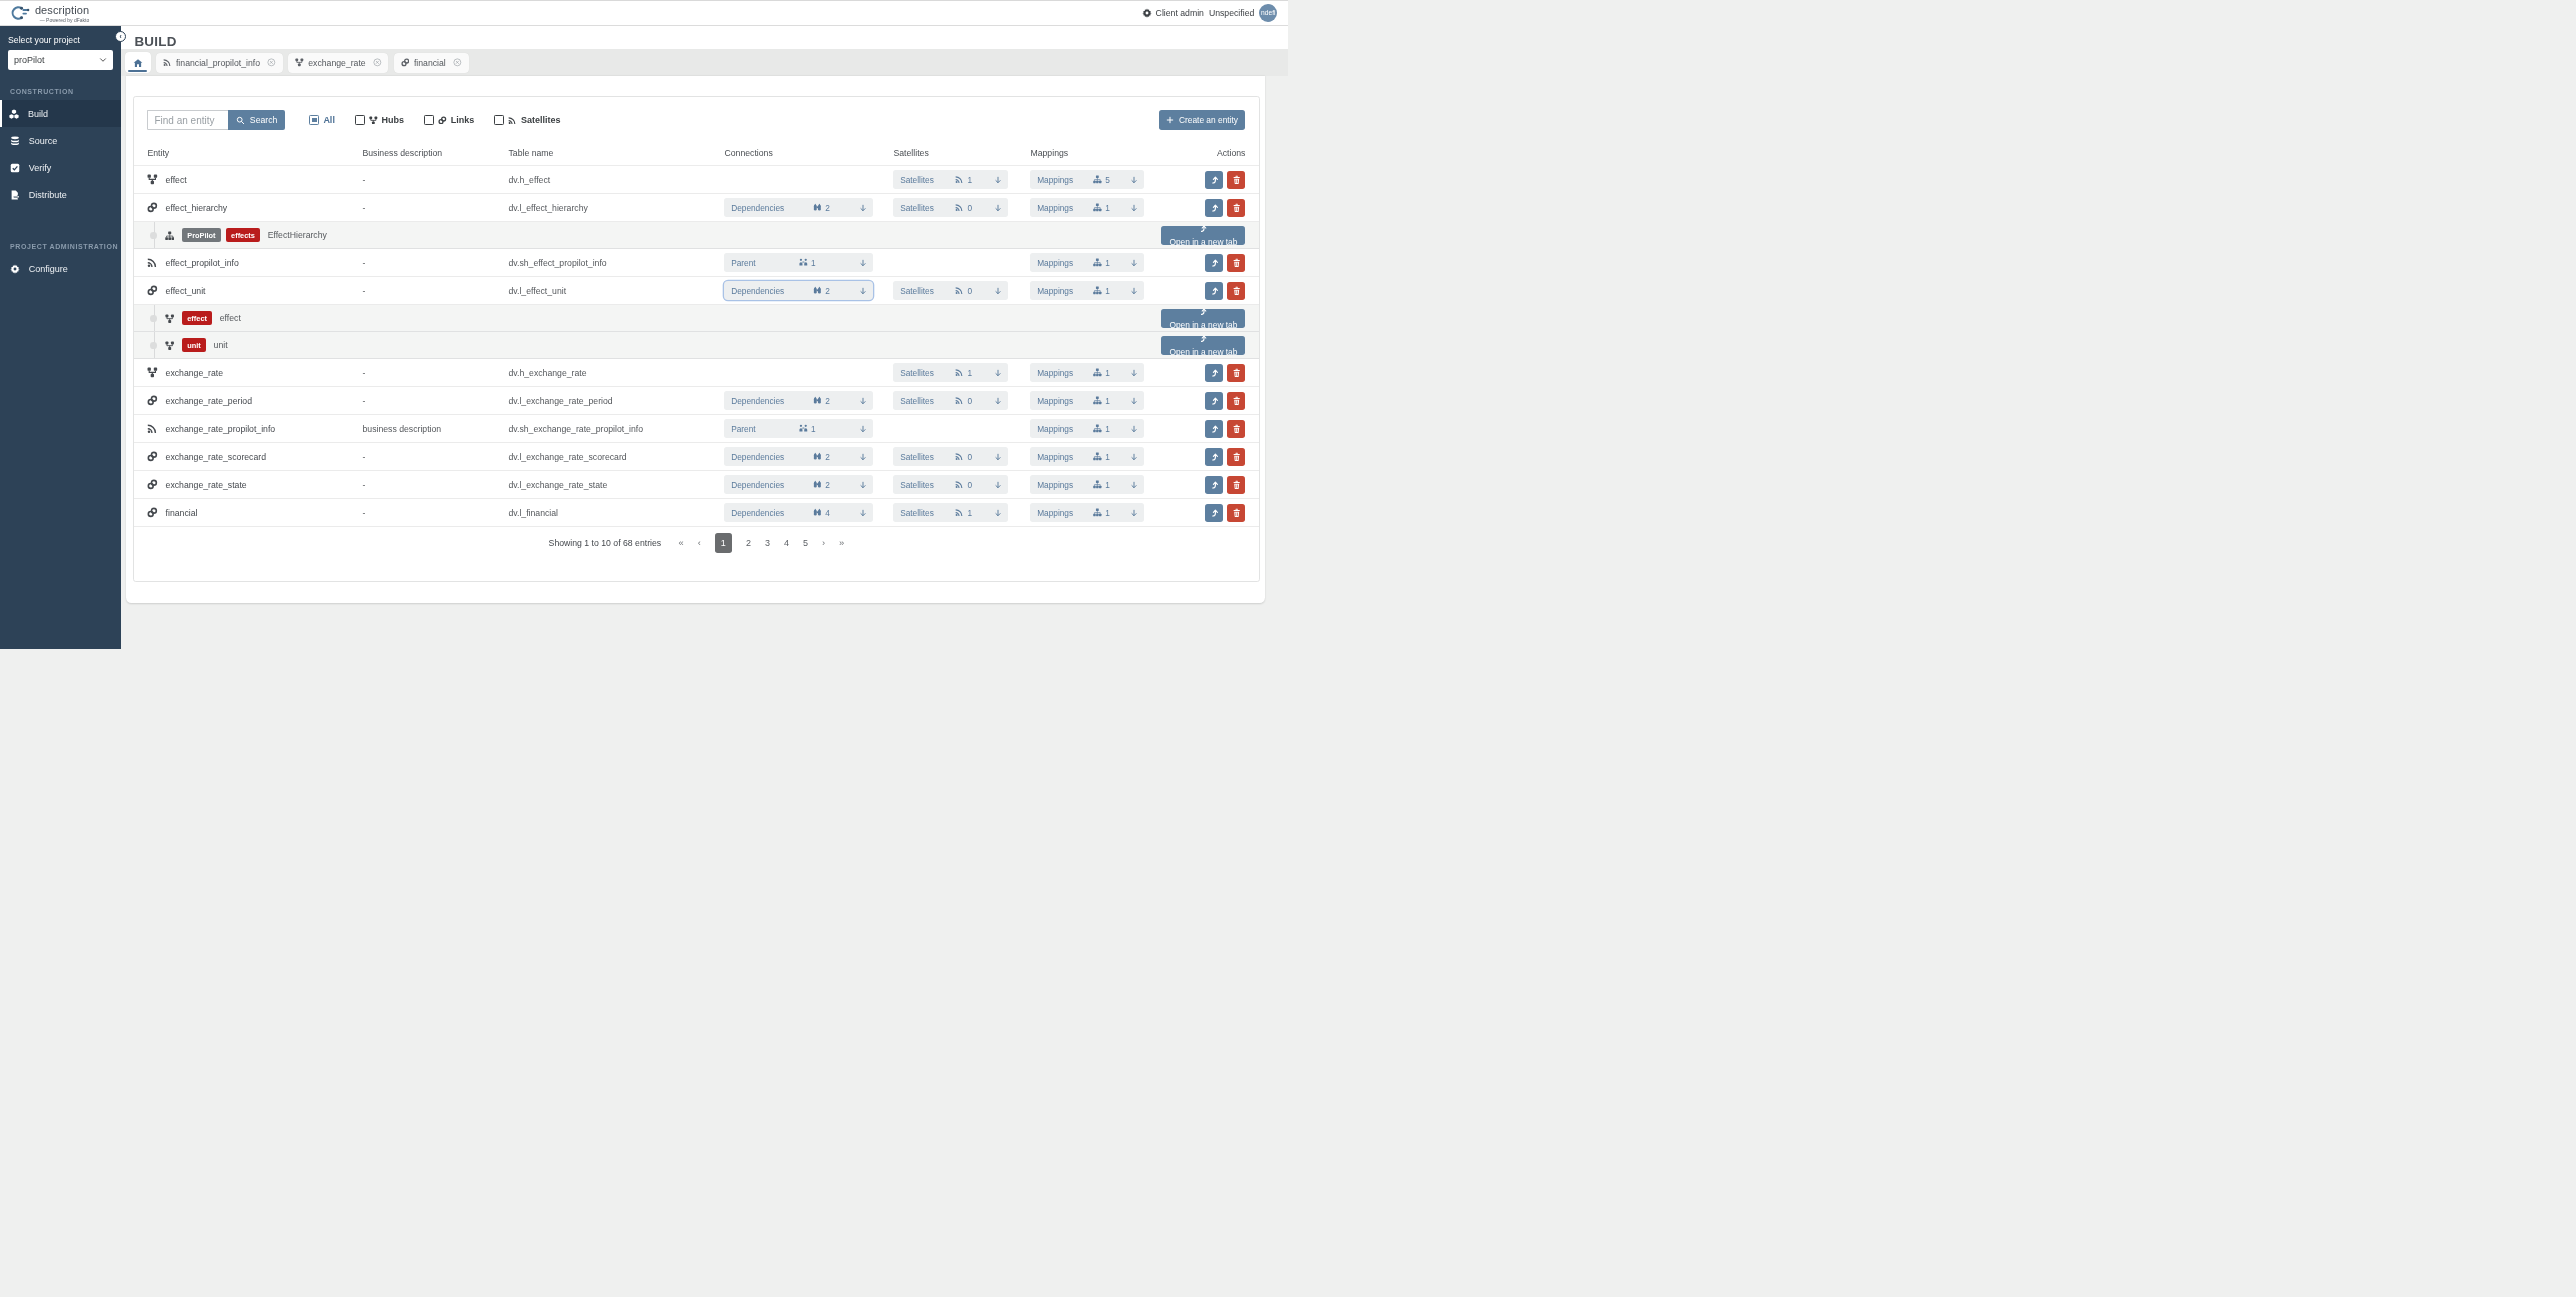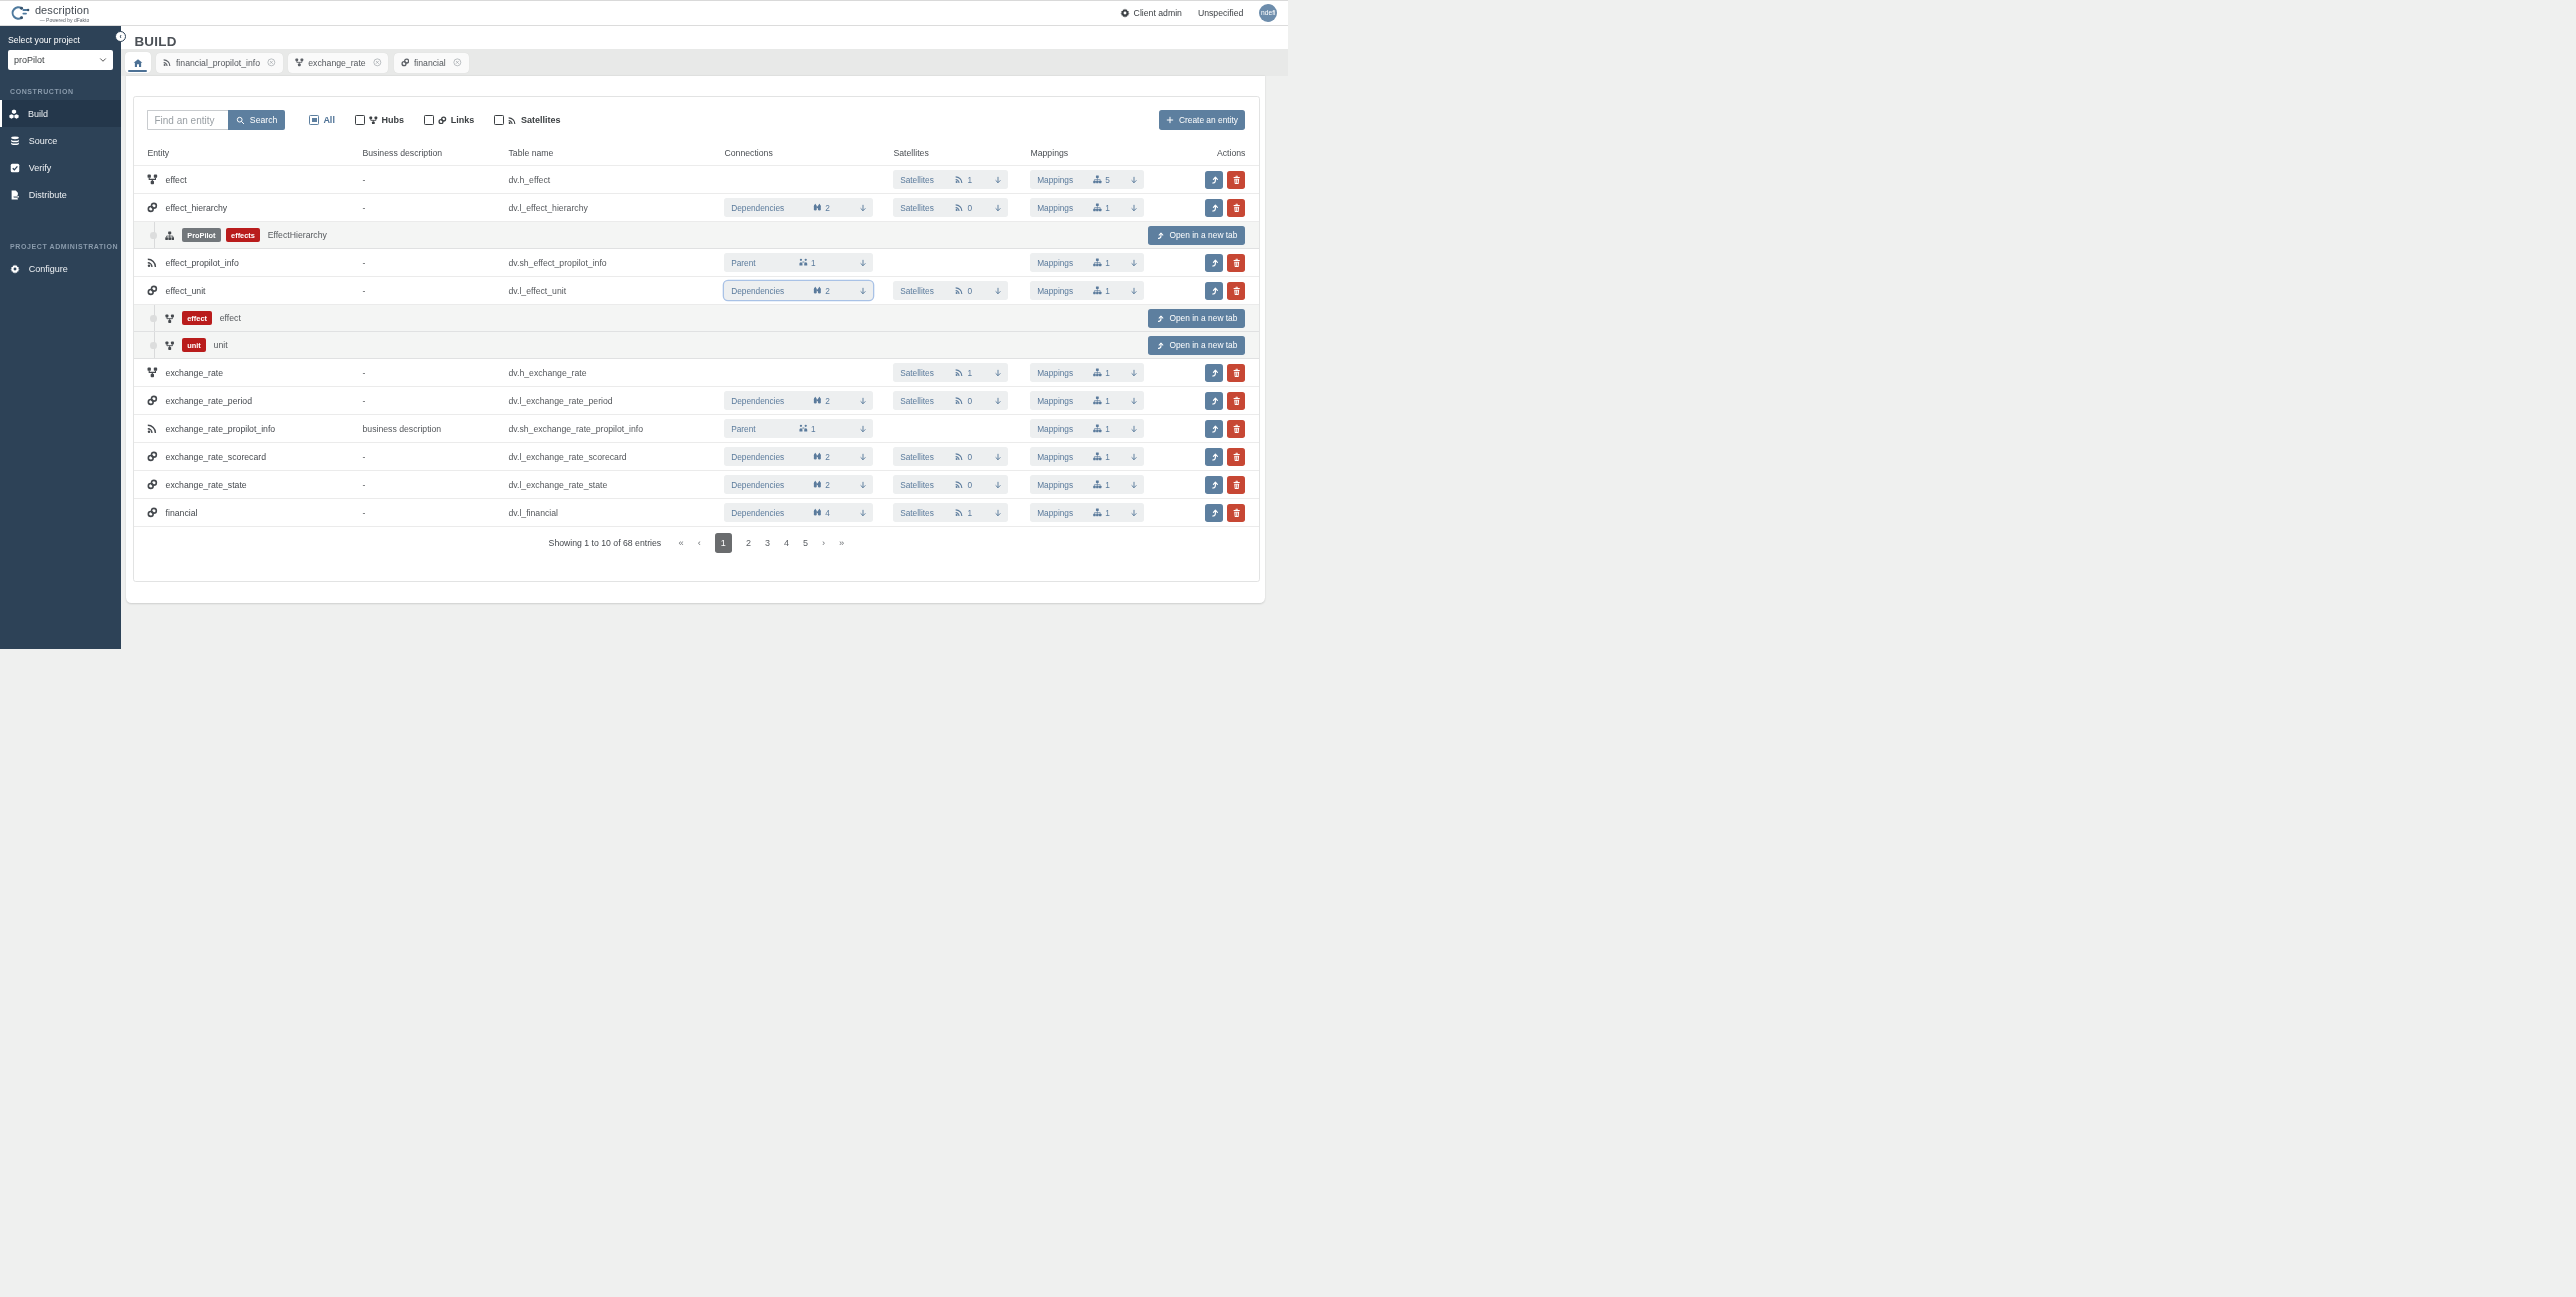--- a/index.html
+++ b/index.html
@@ -7,21 +7,21 @@
   body { font-family:"Liberation Sans","DejaVu Sans",sans-serif; font-size:8.7px; color:#44484d; background:#eff0ef; position:relative; }
   .ic { display:inline-flex; align-items:center; justify-content:center; line-height:0; }
   .ic svg { width:1em; height:1em; }
 
   
   header { position:absolute; top:0; left:0; right:0; height:25.5px; background:#fff; border-top:0.7px solid #d9d9d9; border-bottom:0.7px solid #dcdcdc; z-index:30; display:flex; align-items:center; justify-content:space-between; }
   .logo { display:flex; align-items:flex-start; gap:4px; padding-left:9.4px; padding-top:1.3px; }
   .logo-txt { display:flex; flex-direction:column; align-items:flex-end; }
   .logo-title { font-size:11px; color:#434a52; letter-spacing:0.1px; }
   .logo-sub { font-size:5px; color:#5d636b; margin-top:0.7px; }
-  .hdr-right { display:flex; align-items:center; gap:16px; padding-right:10.7px; color:#3d4145; }
+  .hdr-right { display:flex; align-items:center; gap:5px; padding-right:10.7px; color:#3d4145; }
   .hdr-right .lbl { cursor:pointer; }
   .gearwrap { display:flex; align-items:center; gap:4px; }
   .avatar { width:18px; height:18px; border-radius:50%; background:#6d8dac; color:#fff; font-size:6.7px; display:flex; align-items:center; justify-content:center; overflow:hidden; white-space:nowrap; }
 
   
   aside { position:absolute; top:25.5px; left:0; bottom:0; width:121px; background:#2d4257; z-index:20; }
   .proj { padding:9.4px 8px 4px 8px; }
   .proj label { display:block; color:#fff; font-size:8.7px; margin-bottom:5.4px; }
   .pselect { background:#fff; border-radius:2px; height:20px; display:flex; align-items:center; justify-content:space-between; padding:0 6px; color:#3c4043; font-size:9px; cursor:pointer; }
   .pselect .ic { font-size:8px; color:#444; }
@@ -92,21 +92,21 @@
   .abtn.red { background:#c74734; }
   .abtn .ic { font-size:9.4px; }
 
   .subrow { position:relative; height:27px; background:#f4f5f4; border-bottom:0.7px solid #e0e1e2; display:flex; align-items:center; padding:0 13.4px 0 31px; }
   .subrow::before { content:''; position:absolute; left:19.5px; top:0; bottom:0; width:0.7px; background:#d9dadb; }
   .subrow::after { content:''; position:absolute; left:16px; top:50%; margin-top:-3.4px; width:6.7px; height:6.7px; border-radius:50%; background:#dcdddd; }
   .subrow .sub-ic { font-size:9.4px; color:#45494e; margin-right:7.4px; }
   .badge { background:#b91c1c; color:#fff; font-size:7.4px; font-weight:bold; border-radius:2px; padding:2.7px 5.4px; margin-right:4.7px; }
   .badge.dark { background:#72777b; }
   .sub-label { color:#55585c; margin-left:2.7px; }
-  .btn.opentab { margin-left:auto; background:#5d7f9f; color:#fff; height:19px; border-radius:2.7px; font-size:8.4px; padding:0 8px; }
+  .btn.opentab { margin-left:auto; background:#5d7f9f; color:#fff; height:19px; border-radius:2.7px; font-size:8.4px; padding:0 8px;flex-direction:column; }
   .btn.opentab .ic { font-size:8.7px; }
   .btn.manage { background:#5d7f9f; color:#fff; height:20px; border-radius:2.7px; font-size:8.4px; padding:0 8px; }
   .btn.manage .ic { font-size:8px; }
 
   .pager-row { display:flex; align-items:center; justify-content:center; height:31px; gap:17.4px; }
   .pager { display:flex; align-items:center; gap:14px; }
   .pg { color:#5a5e63; font-size:9px; cursor:pointer; background:none; border:none; font-family:inherit; }
   .pg.arrow { color:#6e7276; font-size:9.4px; }
   .pg.active { background:#6a6c6e; color:#fff; width:17px; height:19.5px; border-radius:2.7px; display:flex; align-items:center; justify-content:center; }
 </style>

